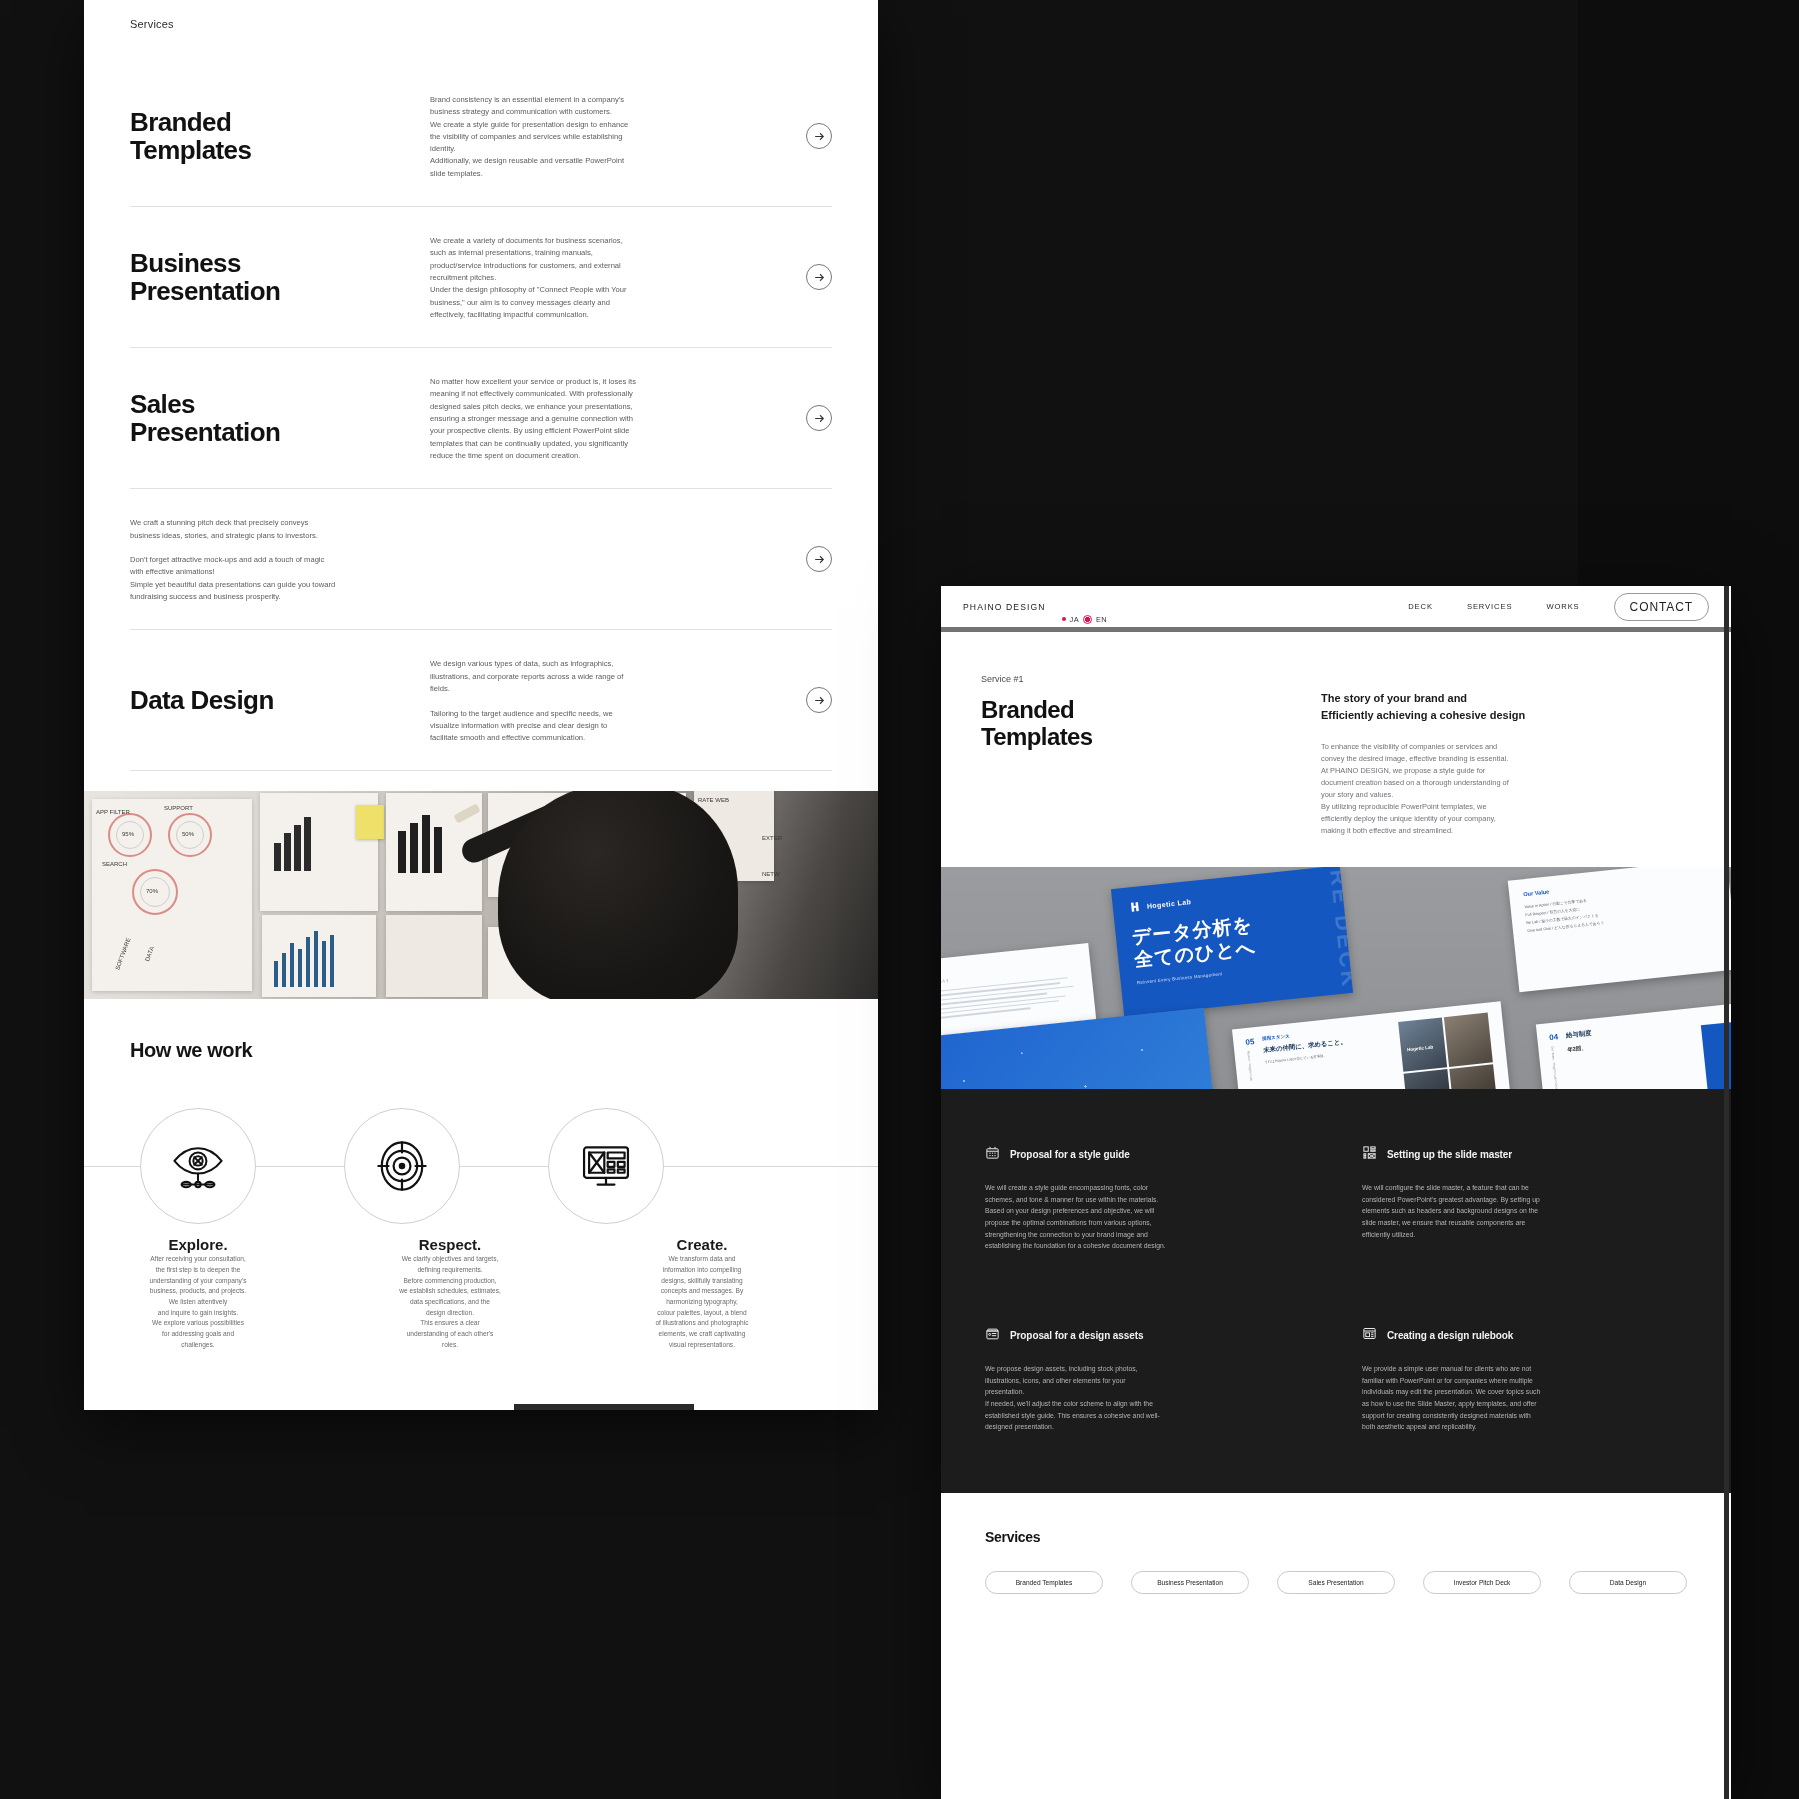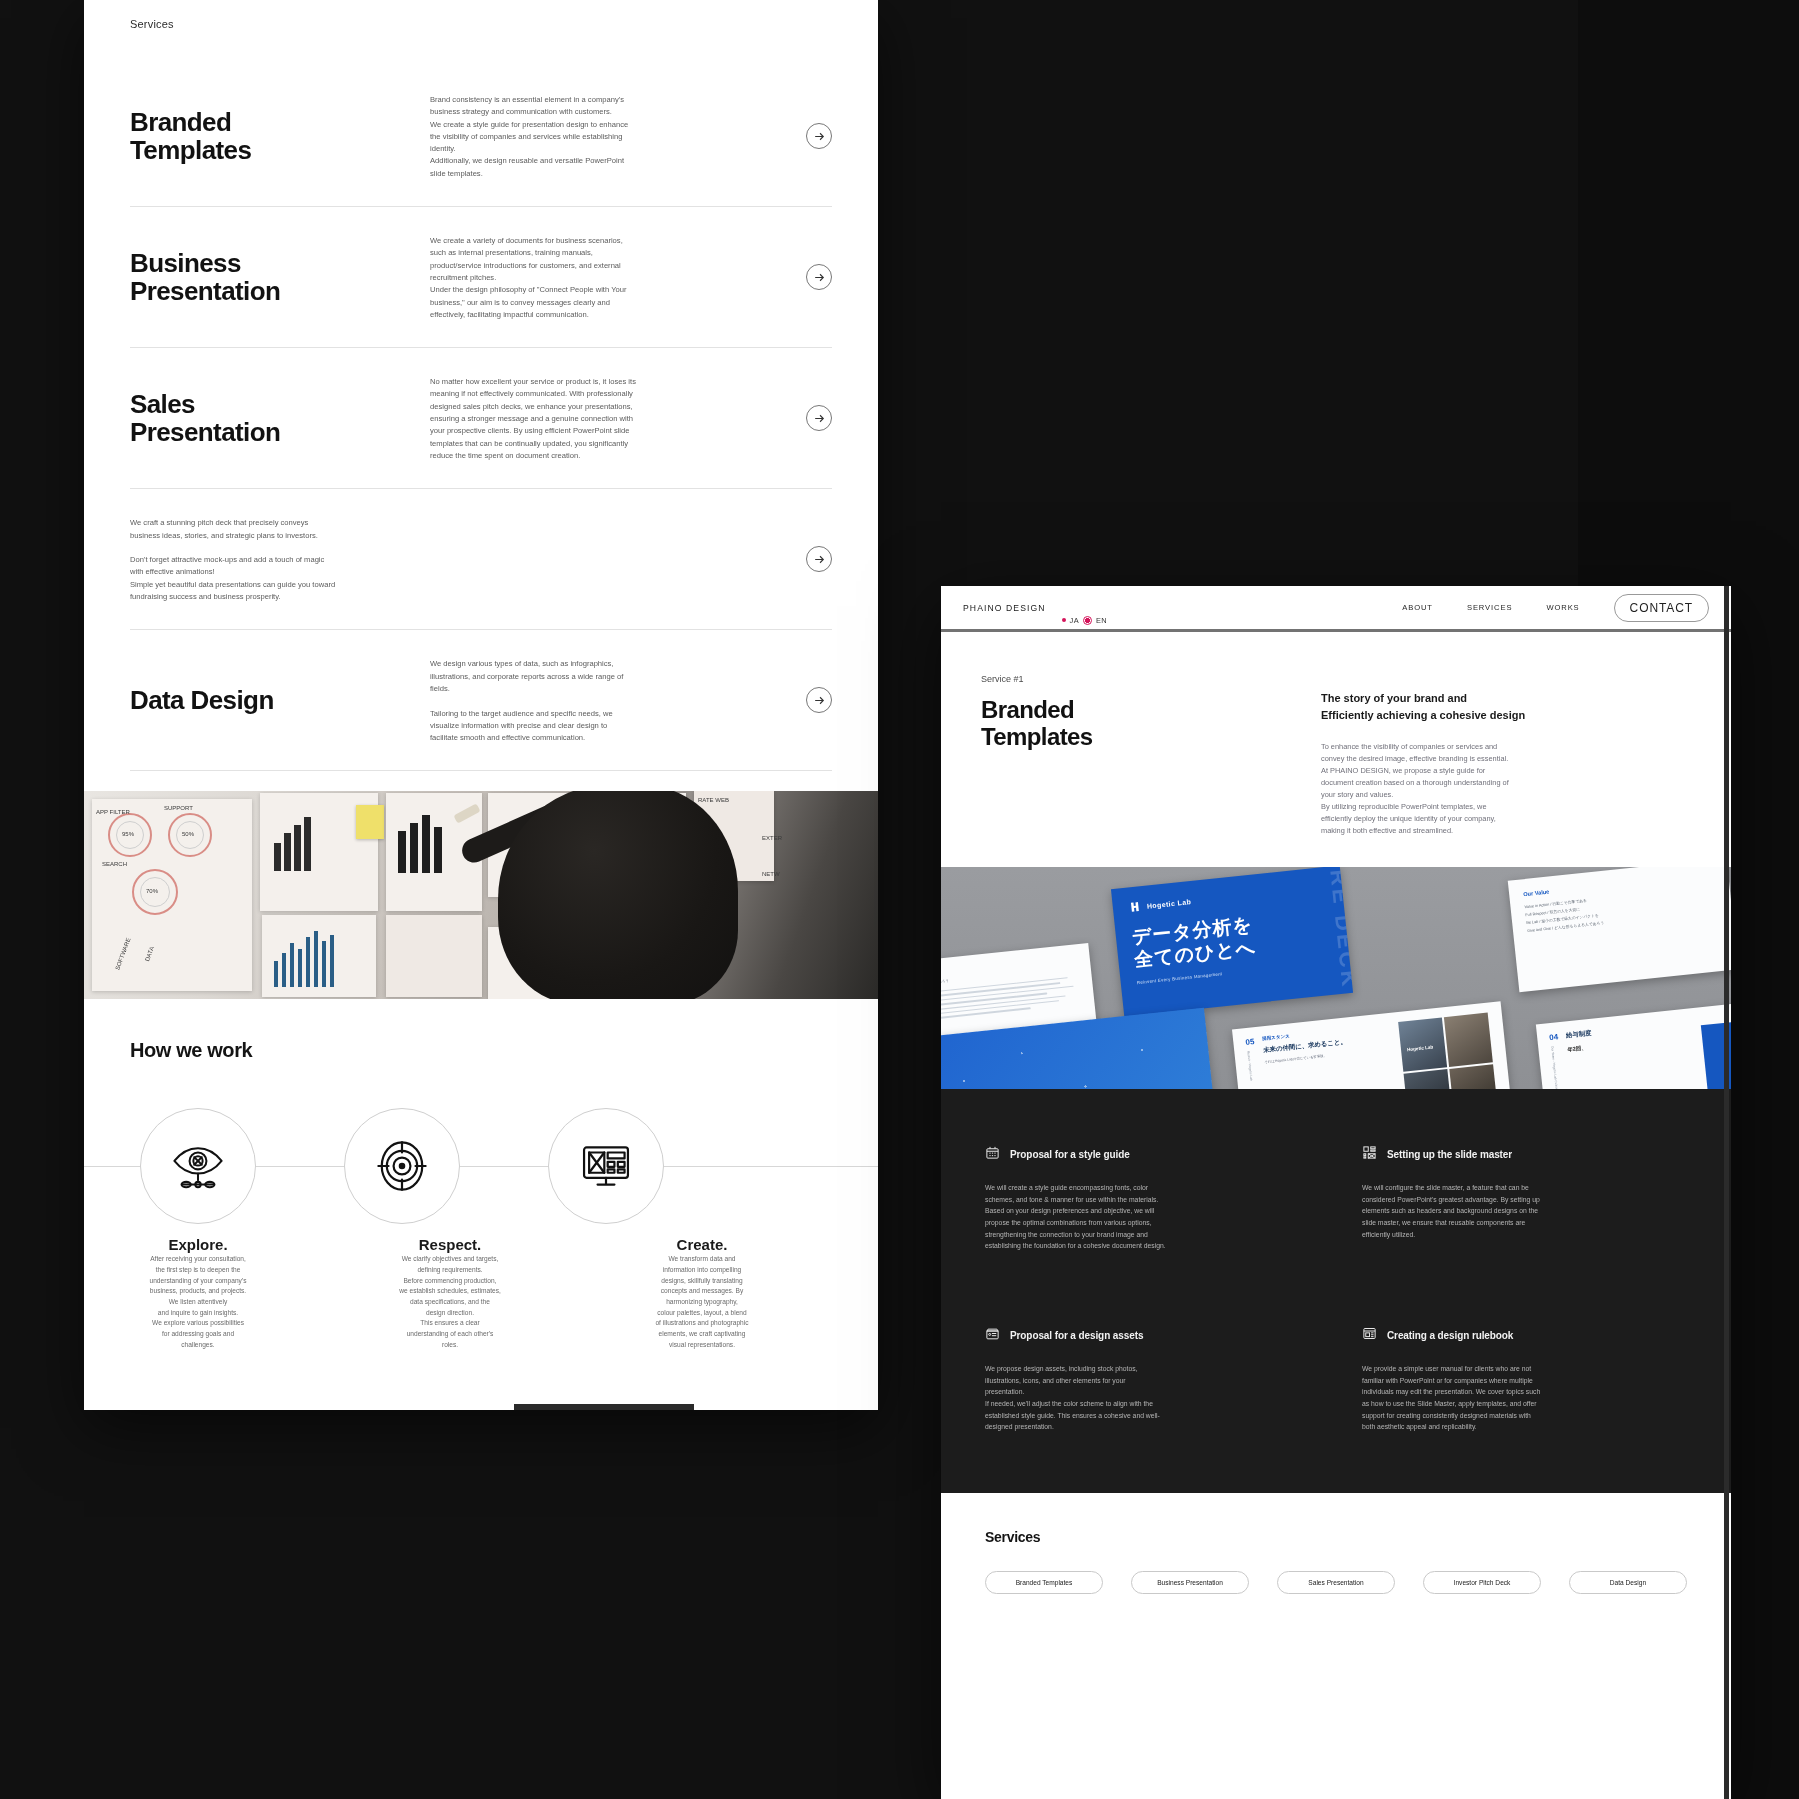--- a/index.html
+++ b/index.html
@@ -103,21 +103,21 @@
   }
 
   
   .right-panel {
     position: absolute; left: 941px; top: 586px; width: 790px; height: 1213px;
     background: #ffffff; overflow: hidden;
     box-shadow: 0 20px 70px rgba(0,0,0,.6);
   }
   .rp-header {
     height: 46px; display:flex; align-items:center; justify-content: space-between;
-    padding: 0 22px; border-bottom: 3px solid #737373; background:#fff;
+    padding: 0 22px; border-bottom: 5px solid #737373; background:#fff;
   }
   .rp-brandwrap { display:flex; align-items:center; gap: 16px; }
   .rp-brand { font-size: 8.6px; letter-spacing: 1.1px; color:#1a1a1a; font-weight:400; }
   .rp-lang { display:flex; align-items:center; gap: 4px; font-size: 7.4px; color:#333; letter-spacing:.4px;margin-top:25px;}
   .rp-dot { width:4px; height:4px; border-radius:50%; background:#d4145a; display:inline-block; }
   .rp-flag {
     width: 9px; height: 9px; border-radius:50%;
     background: radial-gradient(circle at 50% 50%, #d4145a 0 46%, #ffffff 46% 100%);
     border: 1px solid #d4145a; display:inline-block;
   }
@@ -439,21 +439,21 @@
       <div class="rp-brandwrap">
         <div class="rp-brand">PHAINO DESIGN</div>
         <div class="rp-lang">
           <span class="rp-dot"></span>
           <span>JA</span>
           <span class="rp-flag"></span>
           <span>EN</span>
         </div>
       </div>
       <div class="rp-nav">
-        <a href="#">ABOUT</a>
+        <a href="#">DECK</a>
         <a href="#">SERVICES</a>
         <a href="#">WORKS</a>
         <div class="rp-cta">CONTACT</div>
       </div>
     </div>
 
     <div class="rp-hero">
       <div class="rp-hero-left">
         <div class="rp-eyebrow">Service #1</div>
         <div class="rp-h1">Branded

